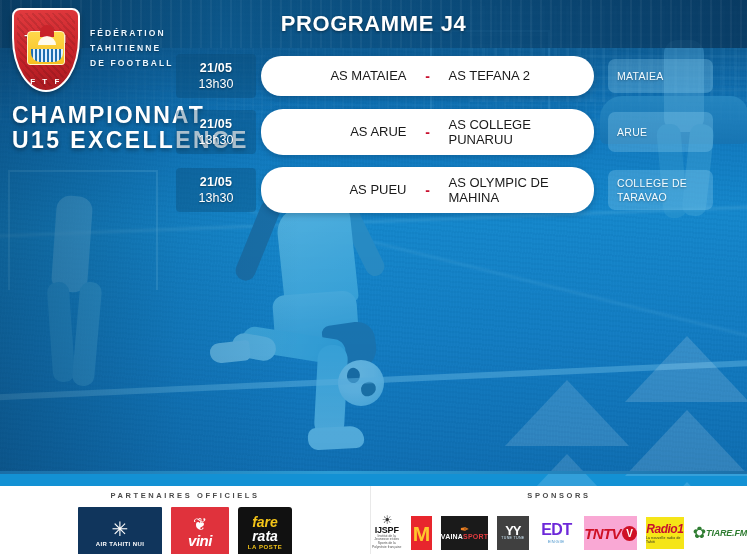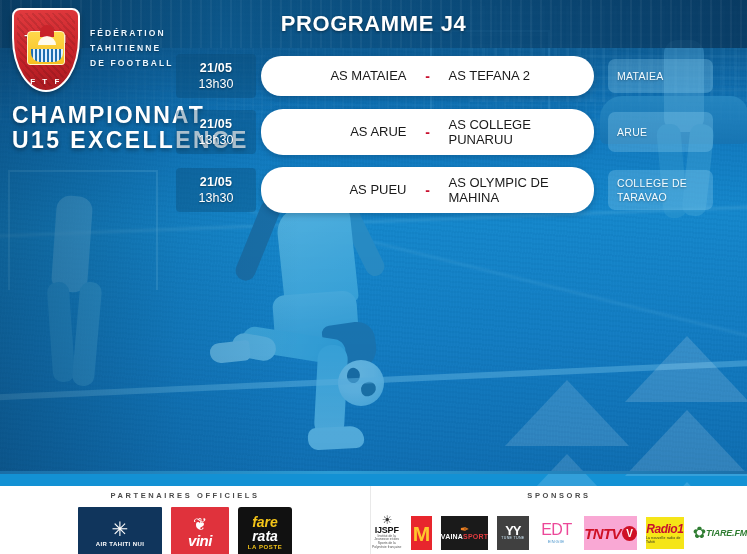--- a/index.html
+++ b/index.html
@@ -427,21 +427,21 @@
   .sp-vaina .swoosh { color:#f08020; font-size:11px; line-height:.7; }
   .sp-vaina .vt { font-size:7px; font-weight:bold; letter-spacing:.2px; }
   .sp-vaina .vt .w { color:#fff; }
   .sp-vaina .vt .r { color:#e23b3f; }
 
   .sp-tunetune { width:40px; height:34px; background:#404040; flex-direction:column; justify-content:center;}
   .sp-tunetune .tt1 { color:#fff; font-size:13px; font-weight:bold; line-height:.8; letter-spacing:-1px;}
   .sp-tunetune .tt2 { color:#cfe8f7; font-size:3.6px; letter-spacing:.3px;}
 
   .sp-edt { width:48px; height:34px; background:#fff; flex-direction:column; justify-content:center;}
-  .sp-edt .e1 { color:#ec4899; font-size:16px; font-weight:normal; letter-spacing:-.5px; line-height:1;}
+  .sp-edt .e1 { color:#6d28d9; font-size:16px; font-weight:bold; letter-spacing:-.5px; line-height:1;}
   .sp-edt .e2 { color:#3d8ec9; font-size:4.4px; letter-spacing:.6px; margin-top:1px;}
 
   .sp-tntv { width:58px; height:34px; background:#f9a8d4; }
   .sp-tntv .t1 { color:#cf1126; font-size:15px; font-weight:bold; font-style:italic; letter-spacing:-.6px;}
   .sp-tntv .t2 {
     width:15px;height:15px;border-radius:50%;background:#cf1126;color:#fff;
     font-size:10px;font-weight:bold;display:flex;align-items:center;justify-content:center;
     margin-left:1px;
   }
 

